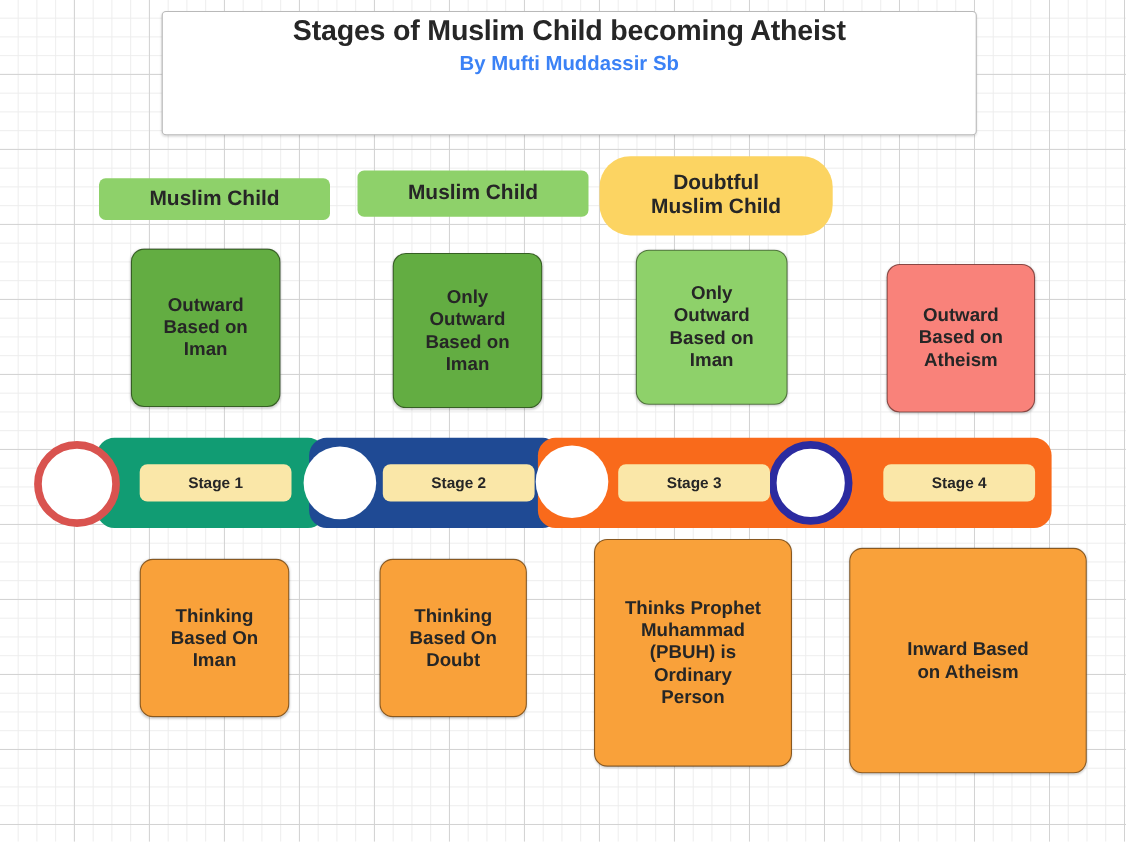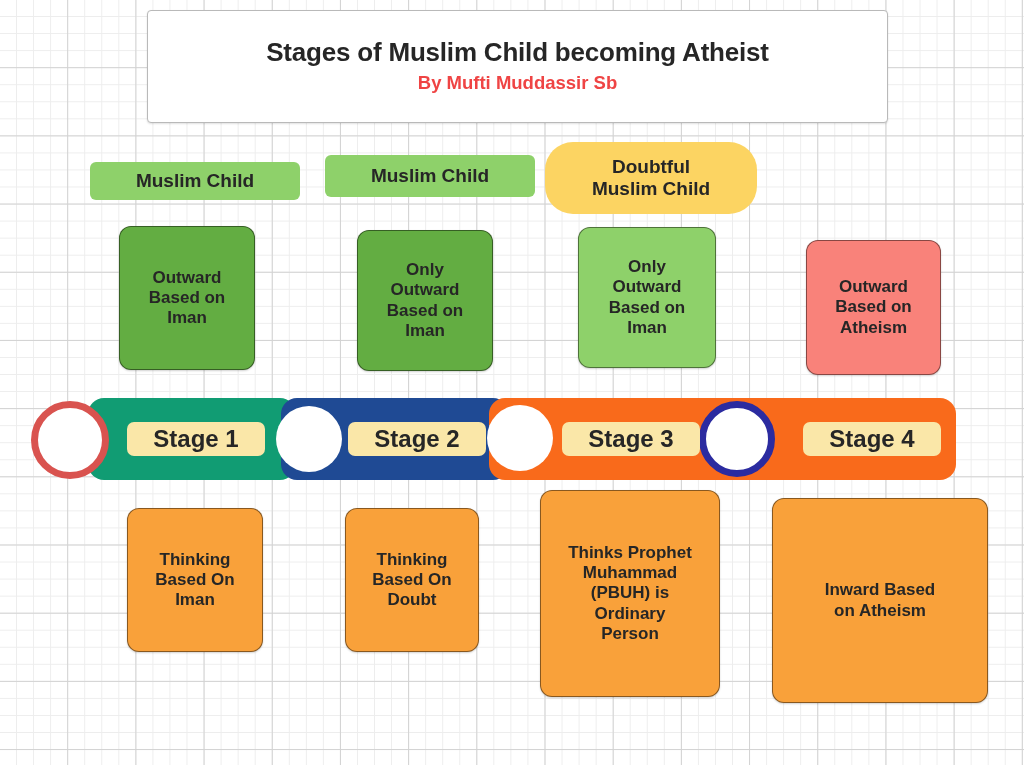--- a/index.html
+++ b/index.html
@@ -40,34 +40,33 @@
     top: 10px;
     width: 741px;
     height: 113px;
     background: #ffffff;
     border: 1px solid #b9b9b9;
     border-radius: 4px;
     box-sizing: border-box;
     display: flex;
     flex-direction: column;
     align-items: center;
-    justify-content: center;
     box-shadow: 0 1px 2px rgba(0,0,0,0.12);
   }
   #title-card .t-main {
     font-size: 26px;
     font-weight: bold;
     color: #262626;
     line-height: 1.25;
     letter-spacing: -0.2px;
   }
   #title-card .t-sub {
     font-size: 18.5px;
     font-weight: bold;
-    color: #ef4444;
+    color: #3b82f6;
     line-height: 1.5;
   }
 
   
   .node {
     position: absolute;
     box-sizing: border-box;
     display: flex;
     align-items: center;
     justify-content: center;
@@ -109,21 +108,21 @@
     border-radius: 16px;
   }
   .seg-cap {
     position: absolute;
     height: 34px;
     border-radius: 7px;
     background: #fae7a8;
     display: flex;
     align-items: center;
     justify-content: center;
-    font-size: 24px;
+    font-size: 14px;
     font-weight: bold;
     color: #262626;
     top: 30px;
     text-align: right;
   }
   .knob {
     position: absolute;
     border-radius: 50%;
     background: #ffffff;
     box-sizing: border-box;

